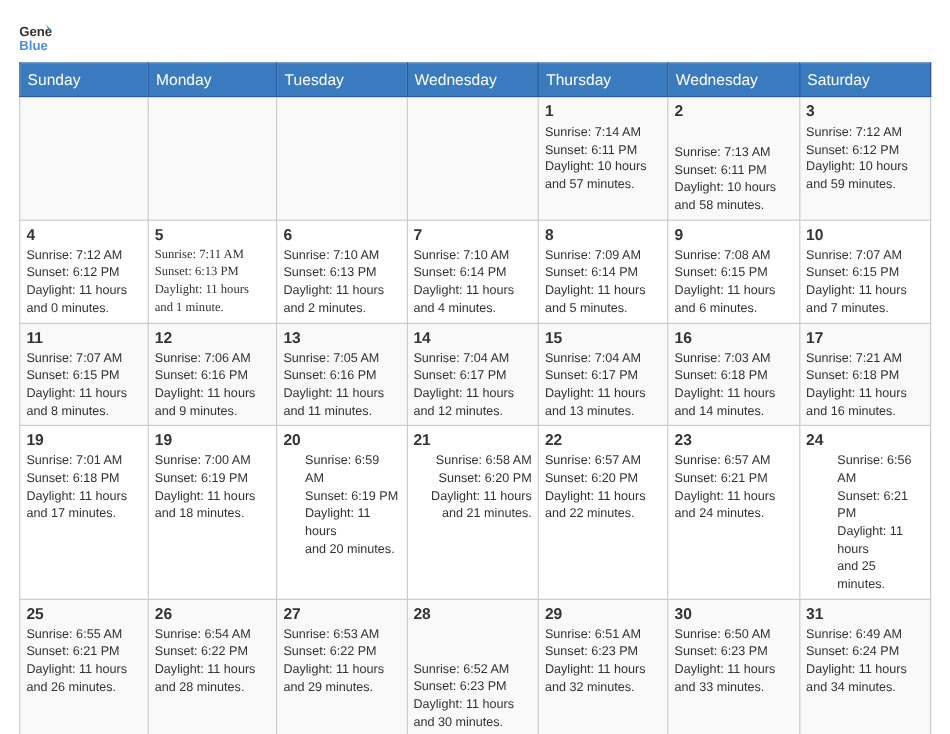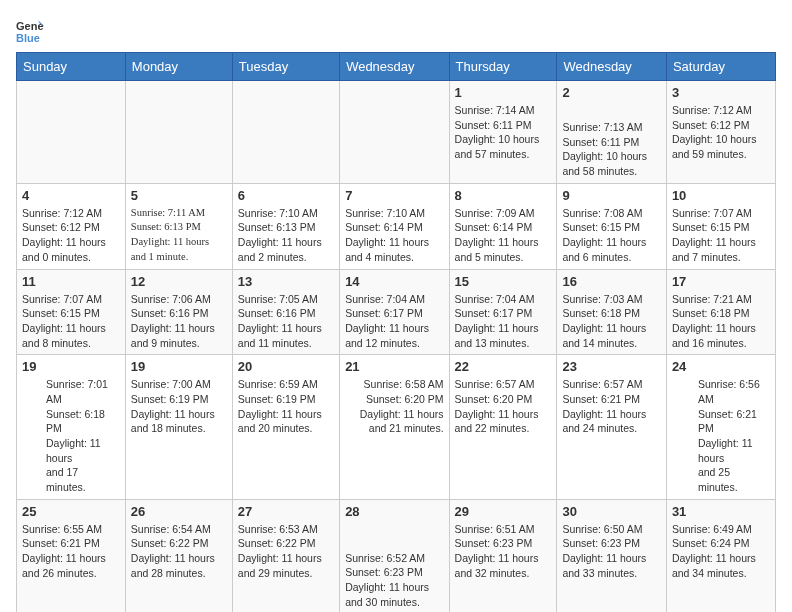--- a/index.html
+++ b/index.html
@@ -239,35 +239,35 @@
           <div class="day-number">17</div>
           <div class="day-info" style="white-space: pre-line;">Sunrise: 7:21 AM
 Sunset: 6:18 PM
 Daylight: 11 hours
 and 16 minutes.</div>
         </td>
       </tr>
       <tr>
         <td>
           <div class="day-number">19</div>
-          <div class="day-info" style="white-space: pre-line; margin-left: 24px;">Sunrise: 7:01 AM
+          <div class="day-info" style="white-space: pre-line;">Sunrise: 7:01 AM
 Sunset: 6:18 PM
 Daylight: 11 hours
 and 17 minutes.</div>
         </td>
         <td>
           <div class="day-number">19</div>
           <div class="day-info" style="white-space: pre-line;">Sunrise: 7:00 AM
 Sunset: 6:19 PM
 Daylight: 11 hours
 and 18 minutes.</div>
         </td>
         <td>
           <div class="day-number">20</div>
-          <div class="day-info" style="white-space: pre-line;">Sunrise: 6:59 AM
+          <div class="day-info" style="white-space: pre-line; margin-left: 18px;">Sunrise: 6:59 AM
 Sunset: 6:19 PM
 Daylight: 11 hours
 and 20 minutes.</div>
         </td>
         <td>
           <div class="day-number">21</div>
           <div class="day-info" style="white-space: pre-line; text-align: right;">Sunrise: 6:58 AM
 Sunset: 6:20 PM
 Daylight: 11 hours
 and 21 minutes.</div>

